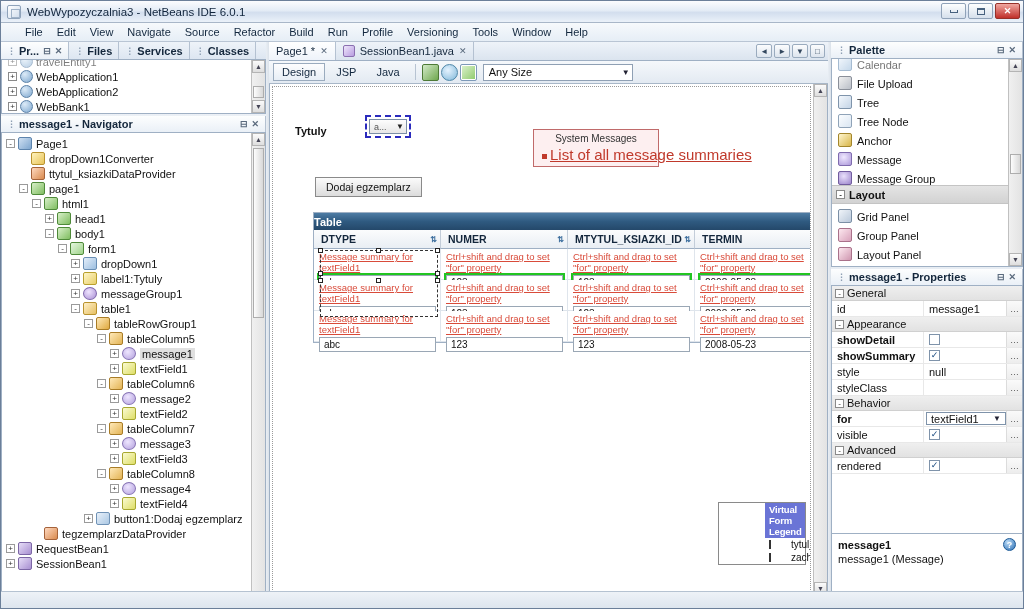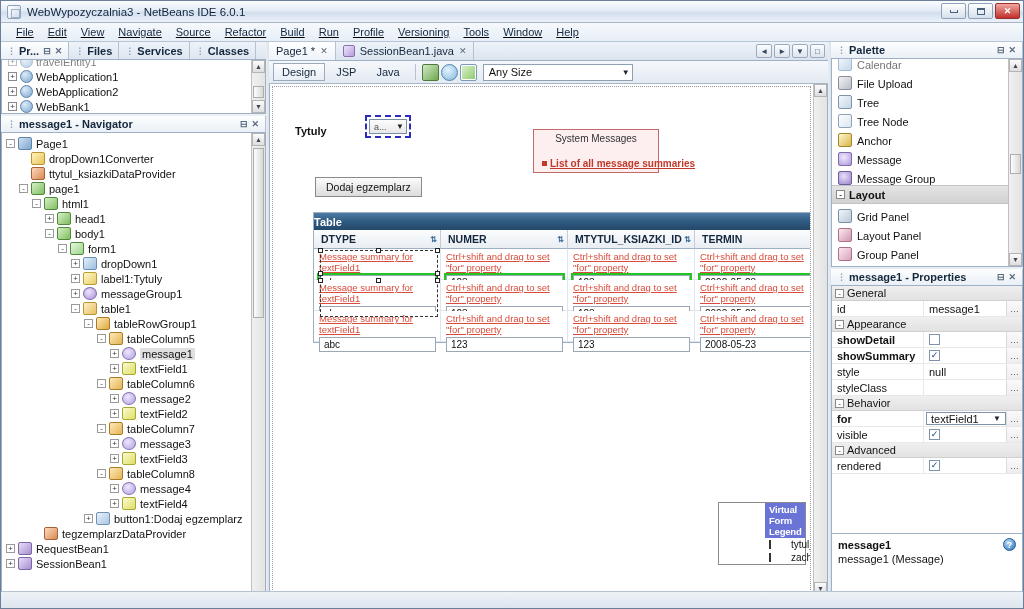--- a/index.html
+++ b/index.html
@@ -50,22 +50,21 @@
   .win-btn.close { background: linear-gradient(180deg,#f0a7a0,#c0302a); border-color:#963029; color:#fff; font-weight:bold; }
   .win-btn .glyph-min { width: 8px; height: 3px; border: 1px solid #47617e; border-top:none; }
   .win-btn .glyph-max { width: 8px; height: 7px; border: 1px solid #47617e; border-top-width:2px; }
 
   
   .menubar {
     height: 19px;
     background: linear-gradient(180deg,#f6f9fc,#e6eef6);
     border-bottom: 1px solid #b9c5d4;
     display: flex; align-items: center;
-    padding-left: 8px;
-    text-decoration: underline;
+    padding-left: 17px;
   }
   .menu-item {
     padding: 2px 7px; font-size: 11px; color: #13283f; cursor: default;
     white-space: nowrap;
   }
 
   
   .body-area { display: flex; height: 569px; }
 
   .col-left { width: 265px; display: flex; flex-direction: column; }
@@ -257,22 +256,22 @@
 
   .cv-sysmsg {
     position:absolute;
     border: 1px solid #c06a6a;
     background: #fdeff0;
     padding: 3px 8px 3px 8px;
     text-align:center;
     font-size: 10px; color:#333;
   }
   .cv-sysmsg .row2 {
-    color:#c0392b; text-decoration: underline; font-size:10px;
-    margin-top:14px; white-space:nowrap;font-weight:bold;
+    color:#c0392b; text-decoration: underline; font-size:15px;
+    margin-top:2px; white-space:nowrap;
   }
   .cv-sysmsg .bullet { display:inline-block;width:5px;height:5px;background:#c0392b;margin-right:3px;vertical-align:1px;}
 
   .cv-button {
     position:absolute;
     border: 1px solid #8a8a8a;
     background: linear-gradient(180deg,#fbfbfb,#dcdcdc);
     font-size: 10.5px; color:#111;
     padding: 3px 10px;
     white-space:nowrap;
@@ -950,26 +949,26 @@
               </div>
               <div class="pal-cat">
                 <span class="exp">-</span>
                 <span>Layout</span>
               </div>
               <div class="pal-row">
                 <span class="pico pi-grid"></span>
                 <span>Grid Panel</span>
               </div>
               <div class="pal-row">
+                <span class="pico pi-grp"></span>
+                <span>Group Panel</span>
+              </div>
+              <div class="pal-row">
                 <span class="pico pi-lay"></span>
                 <span>Layout Panel</span>
-              </div>
-              <div class="pal-row">
-                <span class="pico pi-grp"></span>
-                <span>Group Panel</span>
               </div>
             </div>
           <div class="vscroll">
             <div class="arrow">▲</div>
             <div class="track"></div>
             <div class="thumb" style="height:20px;"></div>
             <div class="track"></div>
             <div class="arrow">▼</div>
           </div>
         </div>

